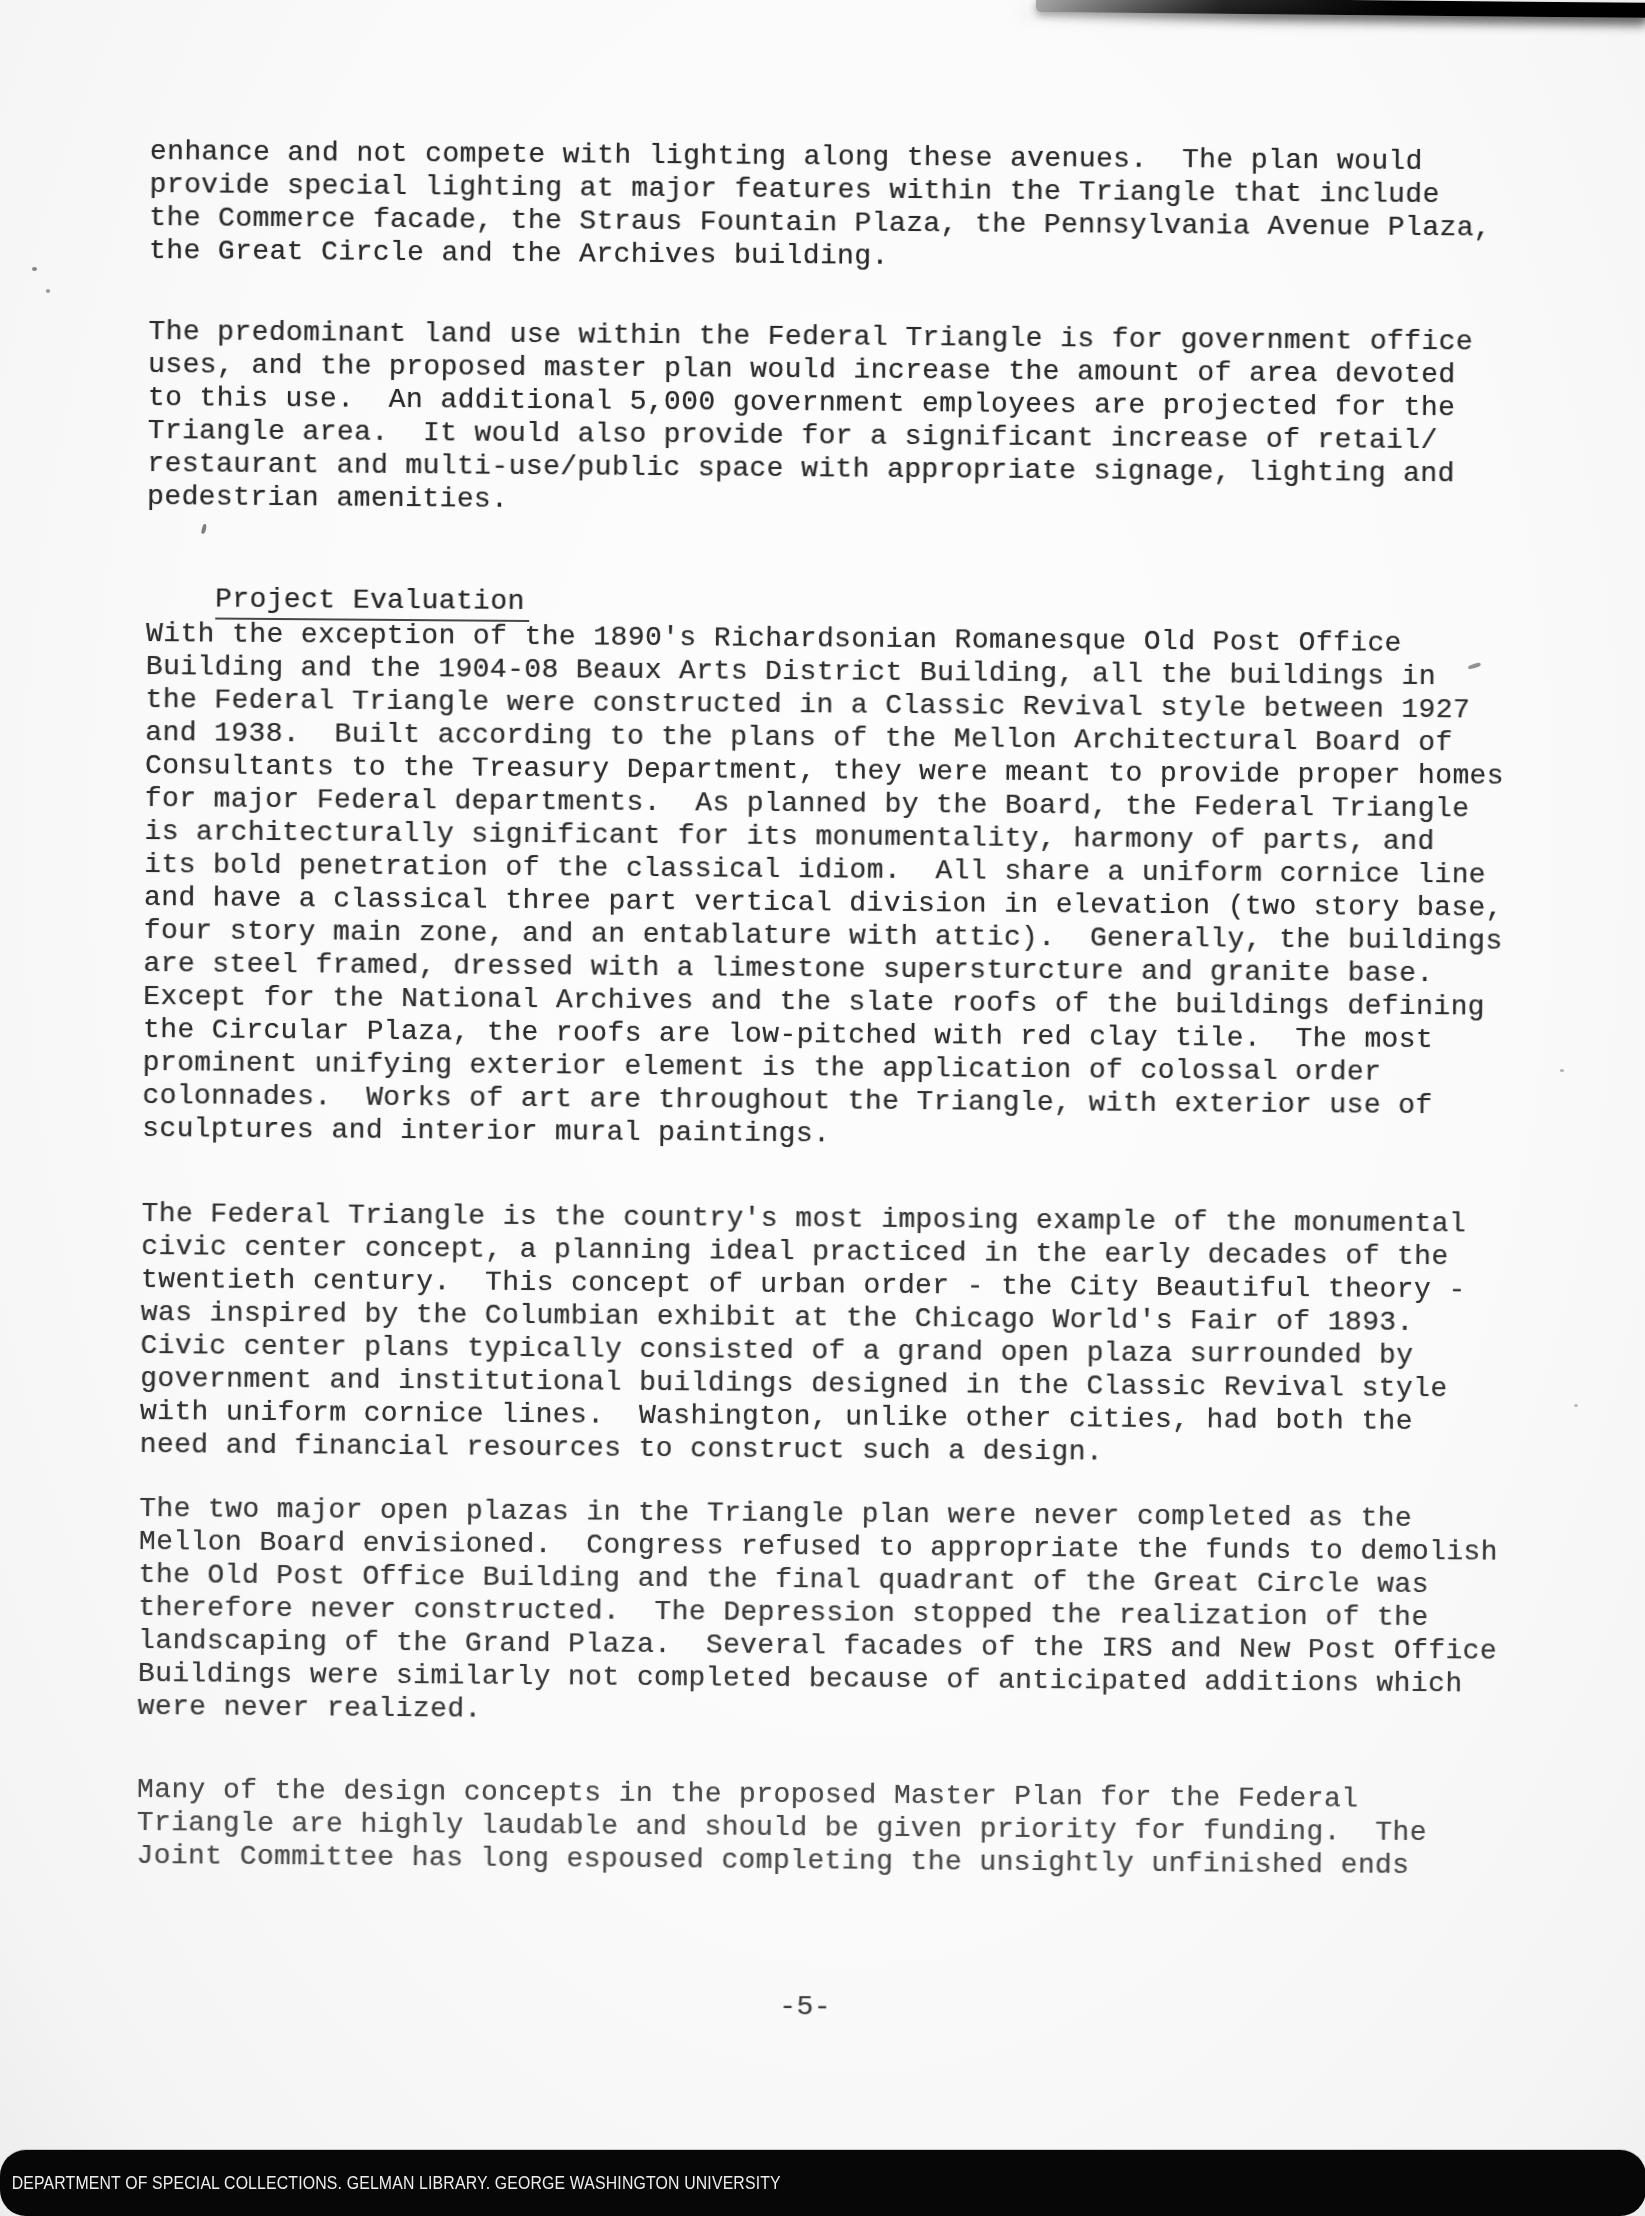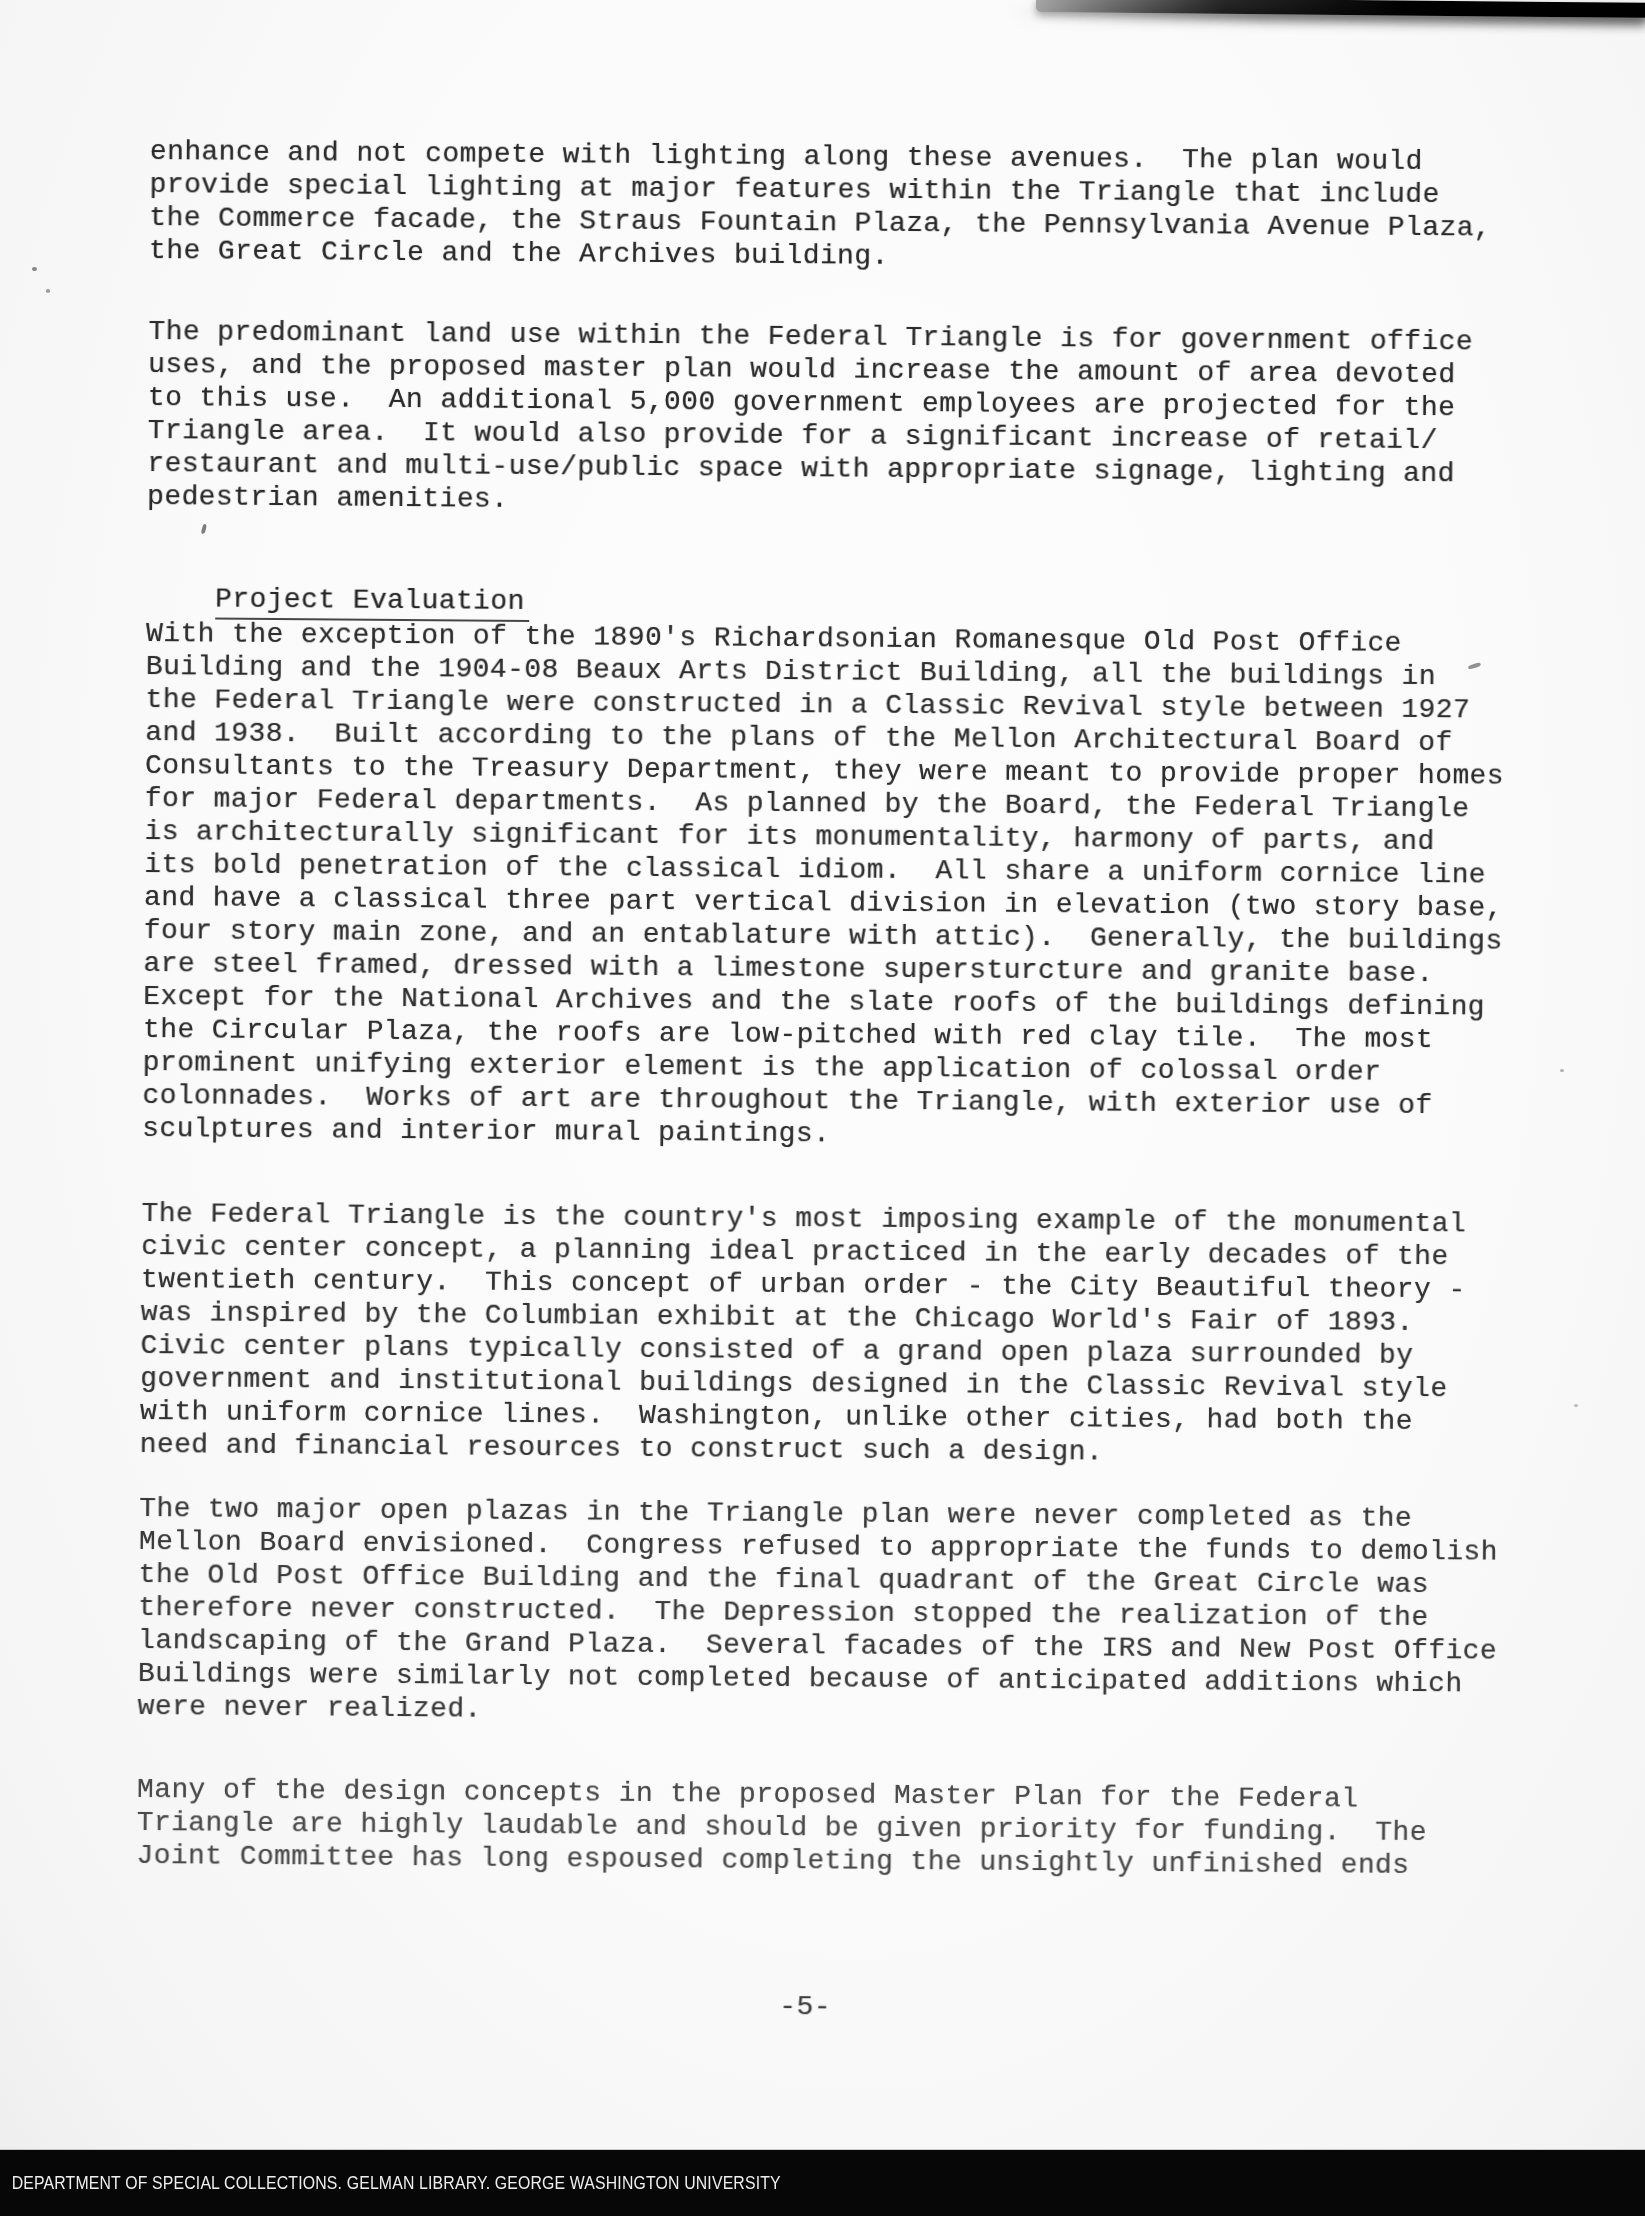--- a/index.html
+++ b/index.html
@@ -92,20 +92,21 @@
   .footer-bar {
     position: absolute;
     left: 0;
     bottom: 0;
     width: 1646px;
     height: 66px;
     background: #070707;
     display: flex;
     align-items: center;
     box-shadow: 0 -1px 0 rgba(120,120,120,0.35);
+    border-radius: 26px;
   }
   .footer-label {
     font-family: "Liberation Sans", sans-serif;
     font-size: 18.4px;
     letter-spacing: 0.2px;
     color: #efefef;
     padding-left: 13.6px;
     transform: scaleX(0.86);
     transform-origin: left center;
     white-space: nowrap;

